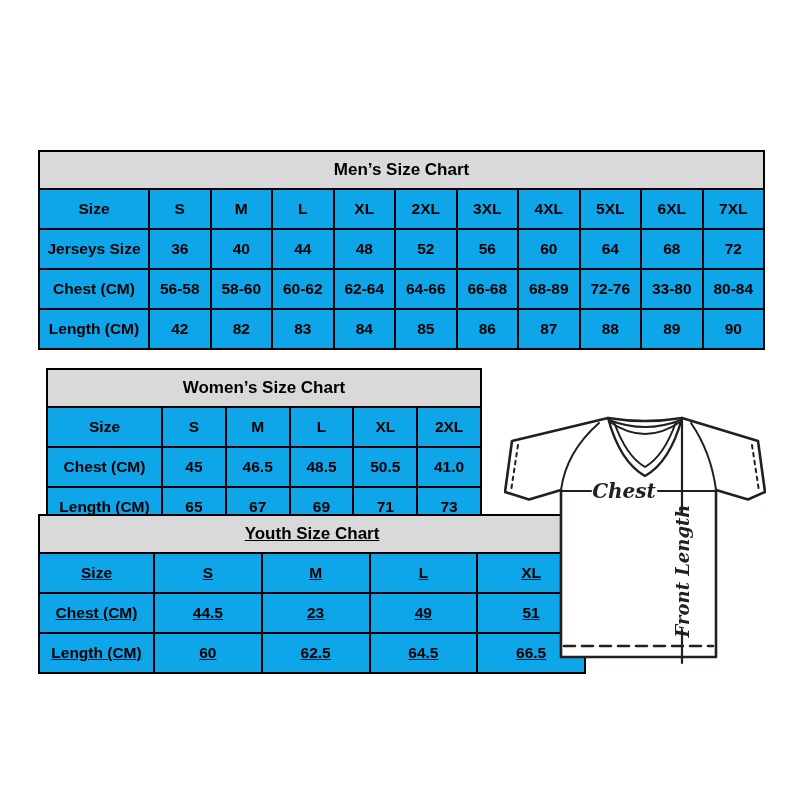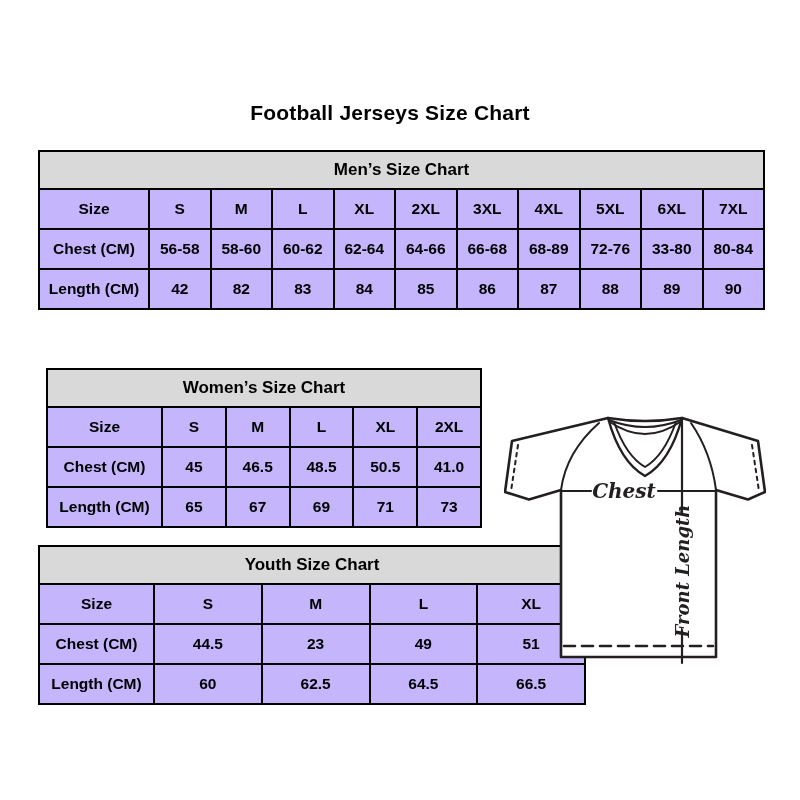--- a/index.html
+++ b/index.html
@@ -7,48 +7,47 @@
   body {
     width:800px; height:800px; position:relative; overflow:hidden;
     font-family:"Liberation Sans", sans-serif; color:#000;
   }
   .page { position:absolute; left:0; top:0; width:800px; height:800px; background:#fff; }
   .page-title {
     position:absolute; top:101px; left:0; width:780px;
     text-align:center; font-size:21px; font-weight:bold; letter-spacing:0.2px;
   }
   table.size-table {
-    position:absolute; border-collapse:collapse; table-layout:fixed; background:#c4b5fd;
+    position:absolute; border-collapse:collapse; table-layout:fixed; background:#0ea5e9;
   }
   table.size-table th, table.size-table td {
     border:2px solid #000; font-weight:bold; text-align:center; vertical-align:middle;
     padding:0; overflow:hidden;
   }
   table.size-table thead th.section-title {
     height:38px; background:#d9d9d9; font-size:17px;
   }
   table.size-table tbody th, table.size-table tbody td {
     height:40px; font-size:15.5px;
   }
   #mens-table   { left:38px; top:150px; width:727px; }
   #womens-table { left:46px; top:368px; width:436px; }
-  #youth-table  { left:38px; top:545px; width:548px; }
+  #youth-table  { left:38px; top:514px; width:548px;text-decoration:underline; }
   .jersey-wrap { position:absolute; left:504px; top:410px; width:262px; height:255px;text-decoration:underline; }
   .jersey-wrap svg { display:block; }
   .measure-label {
     font-family:"DejaVu Serif", serif; font-style:italic; font-weight:bold;
     fill:#231f20;
   }
 </style>
 </head>
 <body>
 
 <div class="page">
 
-  <div class="page-title">Football Jerseys Size Chart</div>
 
   <table class="size-table" id="mens-table">
       <colgroup>
         <col style="width: 110px;">
         <col>
         <col>
         <col>
         <col>
         <col>
         <col>
@@ -70,20 +69,33 @@
           <td>L</td>
           <td>XL</td>
           <td>2XL</td>
           <td>3XL</td>
           <td>4XL</td>
           <td>5XL</td>
           <td>6XL</td>
           <td>7XL</td>
         </tr>
         <tr>
+          <th>Jerseys Size</th>
+          <td>36</td>
+          <td>40</td>
+          <td>44</td>
+          <td>48</td>
+          <td>52</td>
+          <td>56</td>
+          <td>60</td>
+          <td>64</td>
+          <td>68</td>
+          <td>72</td>
+        </tr>
+        <tr>
           <th>Chest (CM)</th>
           <td>56-58</td>
           <td>58-60</td>
           <td>60-62</td>
           <td>62-64</td>
           <td>64-66</td>
           <td>66-68</td>
           <td>68-89</td>
           <td>72-76</td>
           <td>33-80</td>

